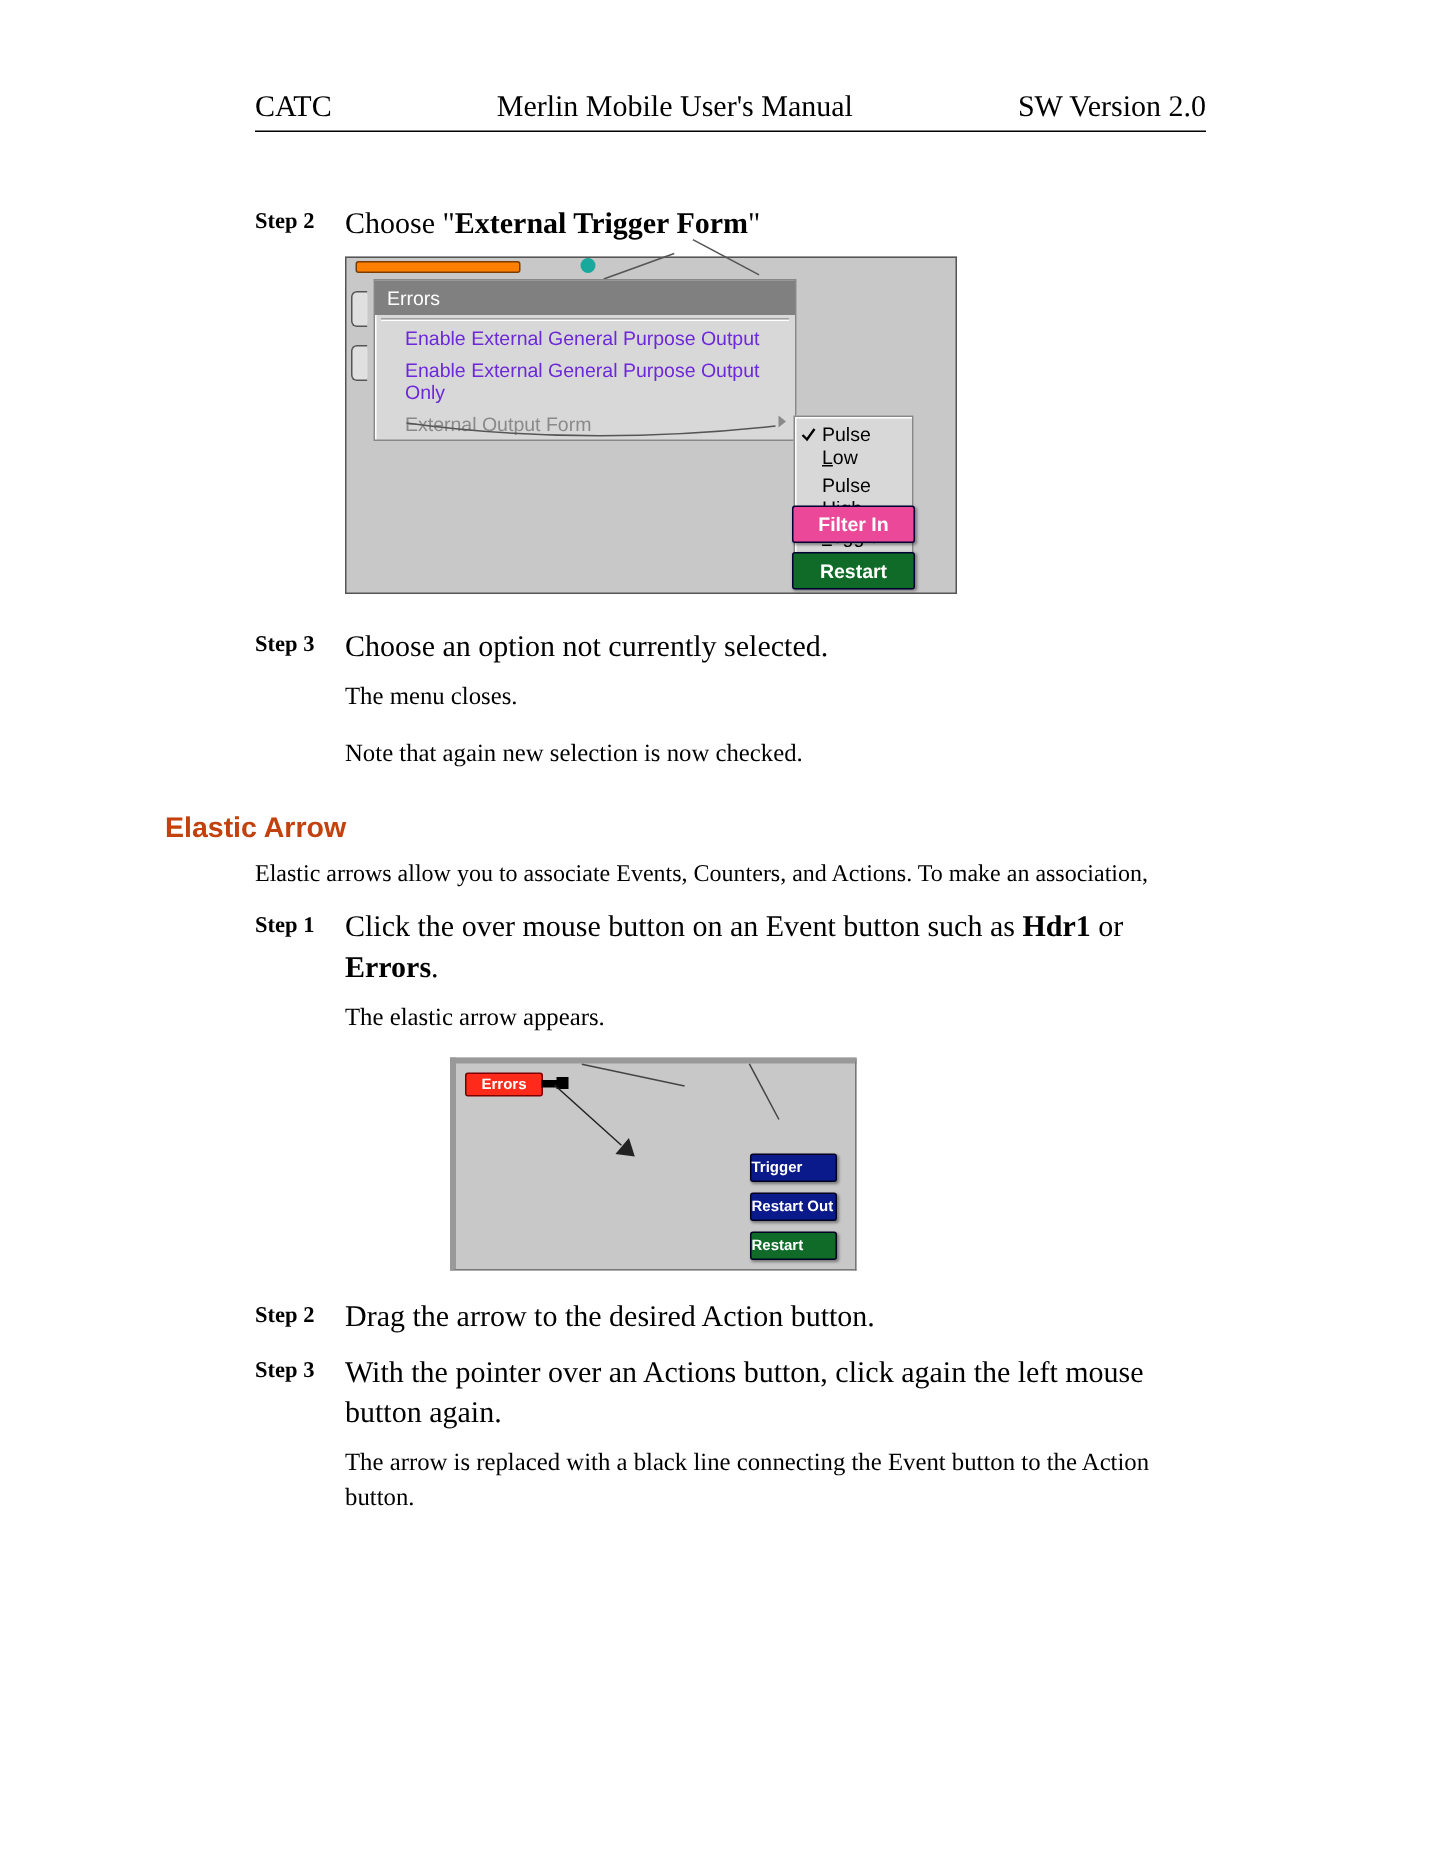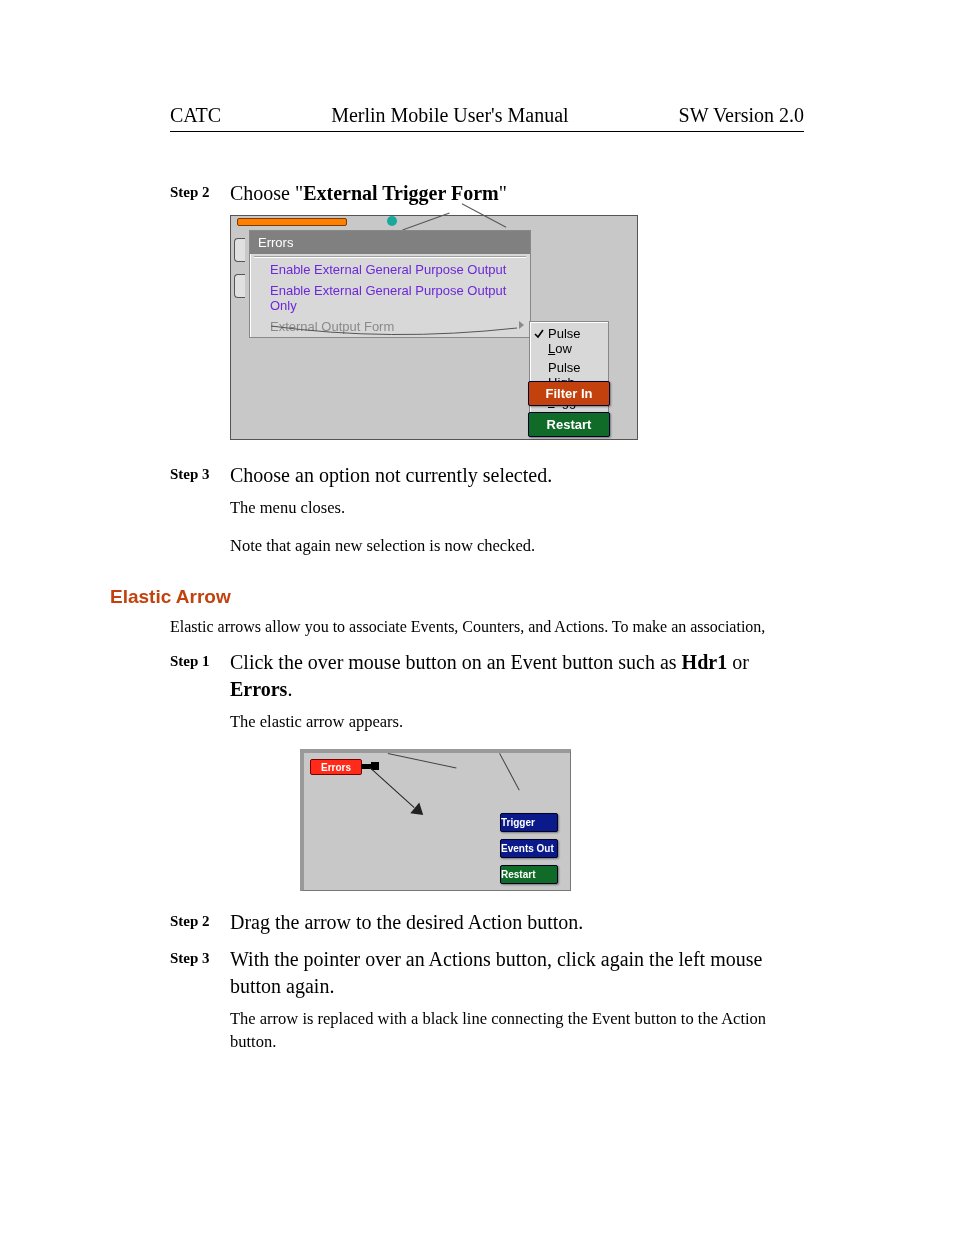--- a/index.html
+++ b/index.html
@@ -15,21 +15,20 @@
   }
   .header-row {
     display: flex;
     justify-content: space-between;
     font-size: 20px;
     margin-left: 90px;
     margin-right: 70px;
     padding-bottom: 4px;
     border-bottom: 1.5px solid #000;
     margin-bottom: 48px;
-    margin-top: 44px;
   }
   .content {
     margin-left: 90px;
     margin-right: 70px;
   }
   .step-row {
     display: flex;
     margin-bottom: 8px;
   }
   .step-label {
@@ -158,21 +157,21 @@
   .fig1-sub-item u { text-decoration: underline; }
   .fig1-btn {
     position: absolute; left: 297px;
     width: 80px; text-align: center;
     font-family: Arial, sans-serif; font-weight: bold;
     font-size: 13px; color: #fff;
     padding: 4px 0;
     border: 1px solid #003; border-radius: 2px;
     box-shadow: 1px 1px 2px rgba(0,0,0,.4);
   }
-  .fig1-btn.filter { top: 165px; background: #c2410c; }
+  .fig1-btn.filter { top: 165px; background: #ec4899; }
   .fig1-btn.restart { top: 196px; background: #0f6b27; }
 
   
   .fig2-wrap {
     margin-left: 130px;
     margin-bottom: 18px;
   }
   .fig2 {
     width: 266px; height: 137px;
     background: #c8c8c8;
@@ -328,21 +327,21 @@
       <div class="fig2">
         <div class="fig2-errors-dot"></div>
         <div class="fig2-errors">Errors</div>
         <div class="fig2-conn"></div>
         <div class="fig2-topline1"></div>
         <div class="fig2-topline2"></div>
         <div class="fig2-arrow"></div>
         <div class="fig2-arrowhead"></div>
         <div class="fig2-btn trigger">Trigger</div>
         <div class="fig2-filter-dot"></div>
-        <div class="fig2-btn filter">Events Out</div>
+        <div class="fig2-btn filter">Restart Out</div>
         <div class="fig2-btn restart">Restart</div>
       </div>
     </div>
 
     <div class="step-row">
       <div class="step-label">Step 2</div>
       <div class="step-body">Drag the arrow to the desired Action button.</div>
     </div>
 
     <div class="step-row" style="margin-top:10px;">

